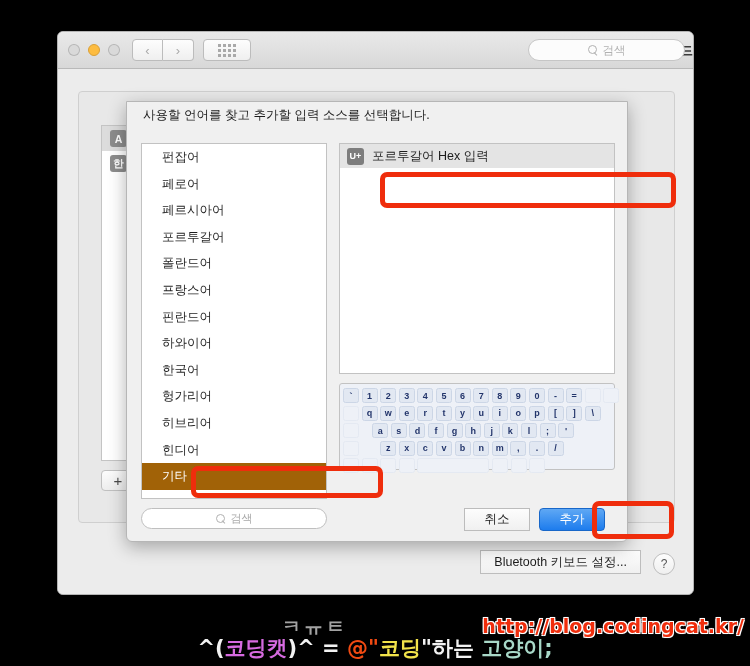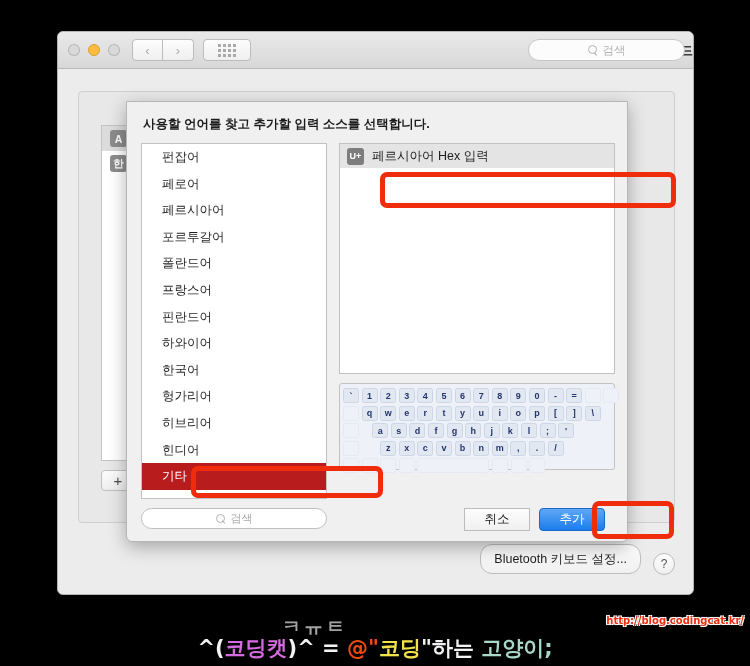--- a/index.html
+++ b/index.html
@@ -127,23 +127,23 @@
     display: flex; align-items: center; justify-content: center; gap: 7px;
     font-size: 12.5px; color: #2a2a2a;
   }
   .chkbox {
     width: 14px; height: 14px; background: #fff;
     border: 1px solid #b0b0b0; border-radius: 3px;
   }
 
   #bt-btn {
     position: absolute; right: 52px; bottom: 22px;
-    height: 24px; padding: 14px 13px;
+    height: 24px; padding: 8px 13px;
     background: linear-gradient(#fdfdfd, #f0f0f0);
-    border: 1px solid #bdbdbd; border-radius: 12px;
+    border: 1px solid #bdbdbd; border-radius: 0;
     display: flex; align-items: center;
     font-size: 12.5px; color: #1d1d1d;
   }
   #help-btn {
     position: absolute; right: 18px; bottom: 21px;
     width: 22px; height: 22px; border-radius: 50%;
     background: linear-gradient(#fdfdfd, #efefef);
     border: 1px solid #bdbdbd;
     display: flex; align-items: center; justify-content: center;
     font-size: 12px; color: #555;
@@ -152,37 +152,37 @@
   
   #sheet {
     position: absolute; left: 68px; top: 32px;
     width: 502px; height: 441px;
     background: #f0f0f0;
     border: 1px solid #b6b6b6;
     border-radius: 0 0 6px 6px;
     box-shadow: 0 5px 18px rgba(0,0,0,.30);
   }
   #sheet-heading {
-    position: absolute; left: 16px; top: 14px;
-    font-size: 12.5px; font-weight: bold; color: #1c1c1c;
+    position: absolute; left: 16px; top: 5px;
+    font-size: 12.5px; font-weight: normal; color: #1c1c1c;
   }
 
   #lang-list {
     position: absolute; left: 14px; top: 41px;
     width: 186px; height: 356px;
     background: #fff;
     border: 1px solid #c2c2c2;
     overflow: hidden;
   }
   .lang-row {
     height: 26.6px; line-height: 26.6px;
     padding-left: 20px;
     font-size: 12.5px; color: #1f1f1f;
   }
-  .lang-row.sel { background: #b91c1c; color: #fff; }
+  .lang-row.sel { background: #a16207; color: #fff; }
 
   #sheet-search {
     position: absolute; left: 14px; top: 406px;
     width: 186px; height: 21px;
     background: #fff; border: 1px solid #bfbfbf; border-radius: 11px;
     display: flex; align-items: center; justify-content: center; gap: 5px;
   }
   #sheet-search .ph { font-size: 11px; color: #a8a8a8; }
 
   #src-panel {
@@ -261,21 +261,21 @@
     text-align: center; z-index: 60;
     font-family: "DejaVu Sans", sans-serif;
   }
   #wm-jamo {
     font-size: 19px; font-weight: bold; color: #a3a3a3;
     letter-spacing: 3px; line-height: 1.05;
     margin-right: 120px;
   }
   #wm-url {
     position: absolute; right: 6px; top: -2px;
-    font-size: 10px; font-weight: bold; color: #ef2d0c;
+    font-size: 19px; font-weight: bold; color: #ef2d0c;
     text-shadow: 0 0 2px #fff, 1px 1px 0 #fff, -1px 1px 0 #fff, 1px -1px 0 #fff, -1px -1px 0 #fff;
   }
   #wm-main {
     font-size: 21px; font-weight: bold; line-height: 1.1;
     white-space: nowrap;
   }
   #wm-main .w  { color: #f2f2f2; }
   #wm-main .p  { color: #d66ae0; }
   #wm-main .o  { color: #f04a12; }
   #wm-main .y  { color: #f2e34a; margin-top: 40px; }
@@ -372,21 +372,21 @@
       </div>
 
       <div id="sheet-search">
         <span class="mag"></span>
         <span class="ph">검색</span>
       </div>
 
       <div id="src-panel">
         <div class="src-item">
           <span class="uplus">U+</span>
-          <span>페르시아어 Hex 입력</span>
+          <span>포르투갈어 Hex 입력</span>
         </div>
       </div>
 
       <div id="kb">
         <div class="kbrow">
           <span class="key">`</span>
           <span class="key">1</span>
           <span class="key">2</span>
           <span class="key">3</span>
           <span class="key">4</span>

